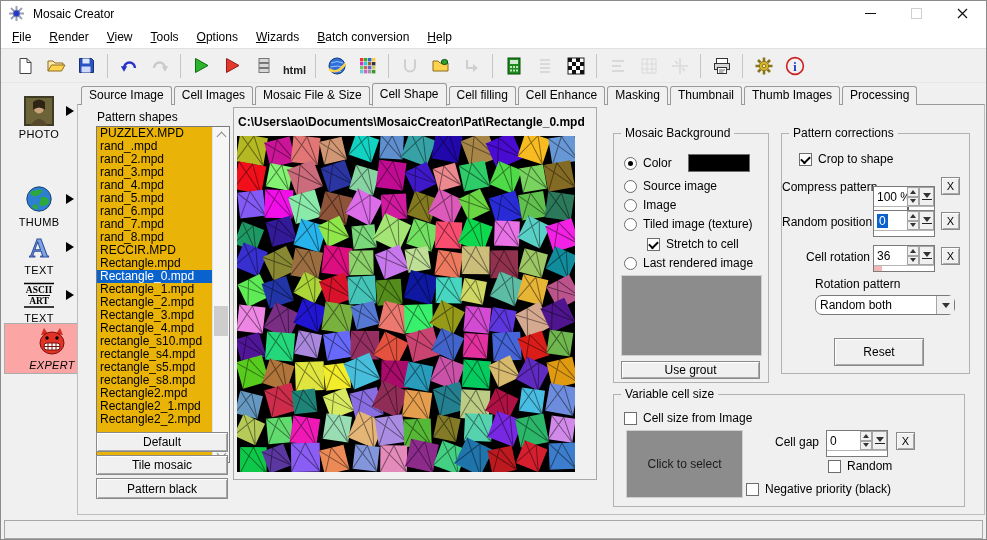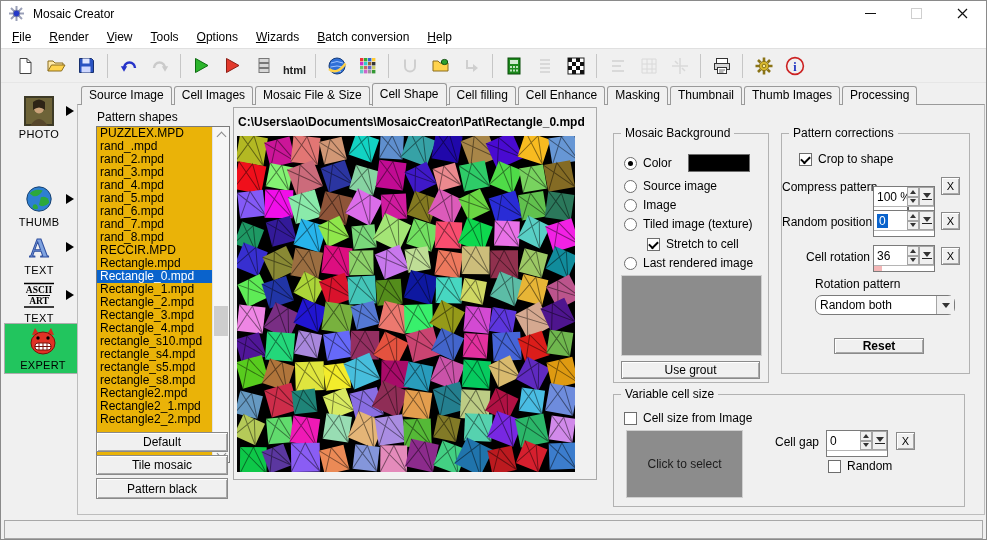--- a/index.html
+++ b/index.html
@@ -23,21 +23,21 @@
   .tool-btn.disabled{opacity:.38;filter:grayscale(1);}
   .tool-sep{width:1px;height:24px;background:#c6c6c6;margin:0 5px;flex:none;}
   .icon-text{font-size:11px;font-weight:bold;color:#222;margin-top:9px;}
   
   .sidebar{position:absolute;left:0;top:84px;width:76px;bottom:26px;}
   .side-item{position:absolute;left:3px;width:70px;display:flex;flex-direction:column;align-items:center;cursor:default;}
   .side-item .icon-wrap{height:32px;display:flex;align-items:center;}
   .side-item .side-label{font-size:11px;margin-top:1px;letter-spacing:.3px;}
   .side-item .arrow{position:absolute;right:0;top:11px;width:0;height:0;border-left:8px solid #000;
     border-top:5px solid transparent;border-bottom:5px solid transparent;}
-  .side-item.selected{border:1px solid #adadad;background:#22c55e;padding:2px 3px;}
+  .side-item.selected{border:1px solid #adadad;background:#fca5a5;padding:2px 12px;font-style:italic;}
   
   .tab-strip{position:absolute;left:80px;top:82px;height:22px;display:flex;align-items:flex-end;z-index:5;}
   .tab{height:18px;line-height:17px;padding:0 7px;background:#f0f0f0;border:1px solid #9a9a9a;border-bottom:none;
     border-radius:3px 3px 0 0;margin-right:2px;font-size:12px;cursor:default;}
   .tab.active{height:22px;line-height:21px;margin-bottom:-1px;position:relative;z-index:6;background:#f0f0f0;}
   .content-panel{position:absolute;left:76px;top:103px;width:908px;height:411px;background:#f0f0f0;
     border:1px solid #bdbdbd;border-top:1px solid #9a9a9a;box-sizing:border-box;}
   
   .ps-label{position:absolute;left:19px;top:5px;}
   .listbox{position:absolute;left:18px;top:21px;width:134px;height:337px;background:#eab308;border:1px solid #7a7a7a;box-sizing:border-box;}
@@ -1188,21 +1188,21 @@
       <button class="xbtn" style="left:159px;top:113px;">X</button>
 
       <span class="lbl" style="position:absolute;left:33px;top:143px;">Rotation pattern</span>
       <div class="dropdown" style="left:33px;top:161px;width:140px;height:20px;border-radius:7px;">
         <span class="dd-text">Random both</span>
         <span class="dd-btn">
             <b class="tri-down" style="border-left-width:4px;border-right-width:4px;border-top-width:5px;"></b>
           </span>
       </div>
 
-      <button class="btn" style="left:52px;top:204px;width:90px;height:16px;position:absolute;font-weight:bold;">Reset</button>
+      <button class="btn" style="left:52px;top:204px;width:90px;height:28px;position:absolute;">Reset</button>
     </div>
 
     <div class="group" style="left:535px;top:289px;width:352px;height:113px;">
       <span class="group-title">Variable cell size</span>
       <div class="row" style="left:10px;top:15px;">
         <span class="checkbox"></span>
         <span class="lbl">Cell size from Image</span>
       </div>
       <div class="gray-box" style="left:12px;top:35px;width:115px;height:66px;display:flex;align-items:center;justify-content:center;">
         <span style="color:#1c1c1c;">Click to select</span>
@@ -1225,18 +1225,22 @@
               </i>
             </span>
         </div>
         <div class="spin-slider"></div>
       </div>
       <button class="xbtn" style="left:282px;top:37px;">X</button>
       <div class="row" style="left:214px;top:63px;">
         <span class="checkbox"></span>
         <span class="lbl">Random</span>
       </div>
+      <div class="row" style="left:132px;top:86px;">
+        <span class="checkbox"></span>
+        <span class="lbl">Negative priority (black)</span>
+      </div>
     </div>
 
   </div>
 
   <div class="statusbar"></div>
 </div>
 
 </body></html>

